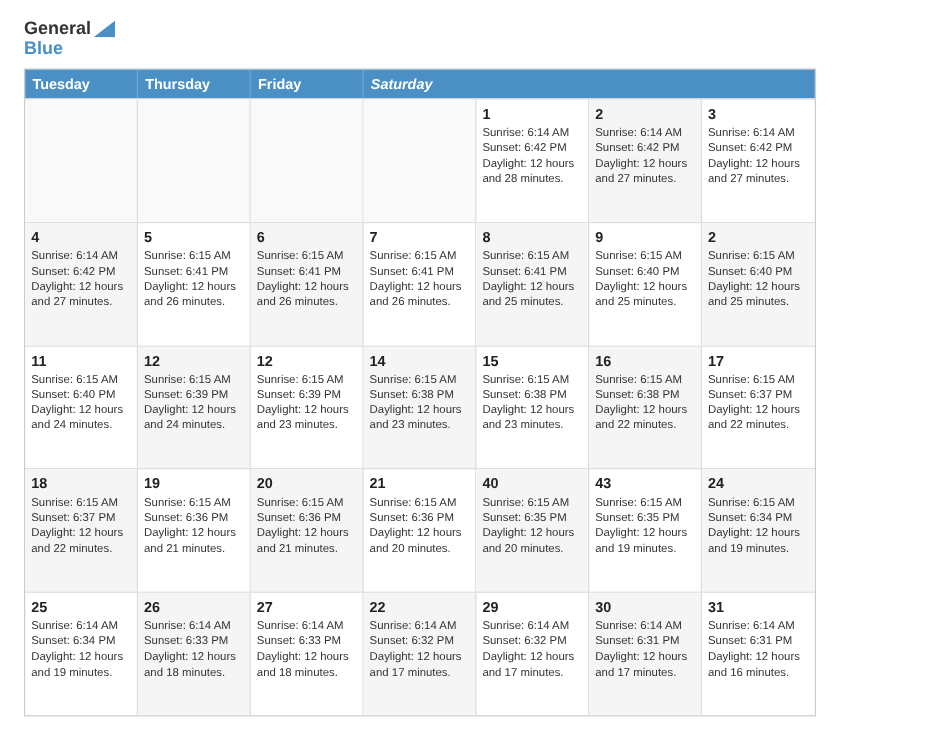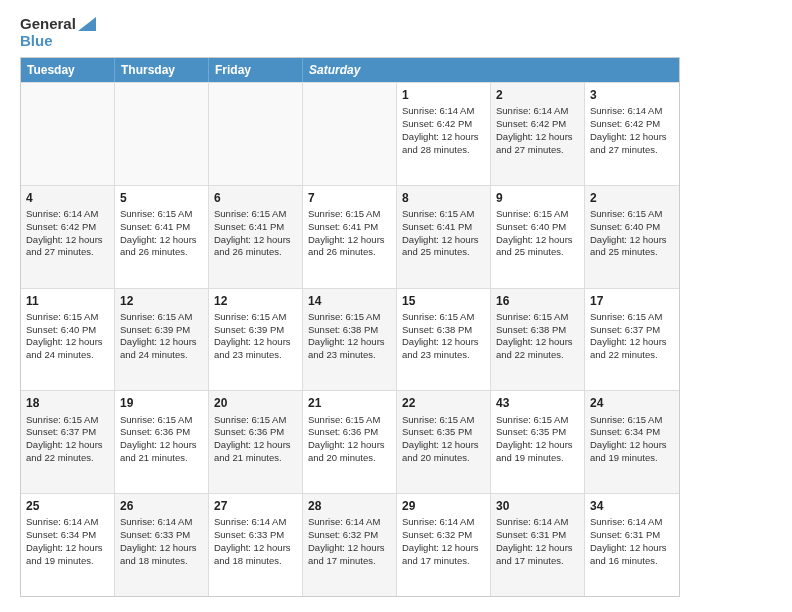--- a/index.html
+++ b/index.html
@@ -215,21 +215,21 @@
 Daylight: 12 hours
 and 21 minutes.</span></div>
           <div class="cal-cell shaded"><span class="day-number">20</span><span style="white-space: pre-line;">Sunrise: 6:15 AM
 Sunset: 6:36 PM
 Daylight: 12 hours
 and 21 minutes.</span></div>
           <div class="cal-cell"><span class="day-number">21</span><span style="white-space: pre-line;">Sunrise: 6:15 AM
 Sunset: 6:36 PM
 Daylight: 12 hours
 and 20 minutes.</span></div>
-          <div class="cal-cell shaded"><span class="day-number">22</span><span style="white-space: pre-line;">Sunrise: 6:15 AM
+          <div class="cal-cell shaded"><span class="day-number">40</span><span style="white-space: pre-line;">Sunrise: 6:15 AM
 Sunset: 6:35 PM
 Daylight: 12 hours
 and 20 minutes.</span></div>
           <div class="cal-cell"><span class="day-number">43</span><span style="white-space: pre-line;">Sunrise: 6:15 AM
 Sunset: 6:35 PM
 Daylight: 12 hours
 and 19 minutes.</span></div>
           <div class="cal-cell shaded"><span class="day-number">24</span><span style="white-space: pre-line;">Sunrise: 6:15 AM
 Sunset: 6:34 PM
 Daylight: 12 hours
@@ -241,33 +241,33 @@
 Daylight: 12 hours
 and 19 minutes.</span></div>
           <div class="cal-cell shaded"><span class="day-number">26</span><span style="white-space: pre-line;">Sunrise: 6:14 AM
 Sunset: 6:33 PM
 Daylight: 12 hours
 and 18 minutes.</span></div>
           <div class="cal-cell"><span class="day-number">27</span><span style="white-space: pre-line;">Sunrise: 6:14 AM
 Sunset: 6:33 PM
 Daylight: 12 hours
 and 18 minutes.</span></div>
-          <div class="cal-cell shaded"><span class="day-number">28</span><span style="white-space: pre-line;">Sunrise: 6:14 AM
+          <div class="cal-cell shaded"><span class="day-number">22</span><span style="white-space: pre-line;">Sunrise: 6:14 AM
 Sunset: 6:32 PM
 Daylight: 12 hours
 and 17 minutes.</span></div>
           <div class="cal-cell"><span class="day-number">29</span><span style="white-space: pre-line;">Sunrise: 6:14 AM
 Sunset: 6:32 PM
 Daylight: 12 hours
 and 17 minutes.</span></div>
           <div class="cal-cell shaded"><span class="day-number">30</span><span style="white-space: pre-line;">Sunrise: 6:14 AM
 Sunset: 6:31 PM
 Daylight: 12 hours
 and 17 minutes.</span></div>
-          <div class="cal-cell"><span class="day-number">34</span><span style="white-space: pre-line;">Sunrise: 6:14 AM
+          <div class="cal-cell"><span class="day-number">31</span><span style="white-space: pre-line;">Sunrise: 6:14 AM
 Sunset: 6:31 PM
 Daylight: 12 hours
 and 16 minutes.</span></div>
         </div>
       </div>
   </div>
 
   <div class="footer-note"></div>
 </div>
 

